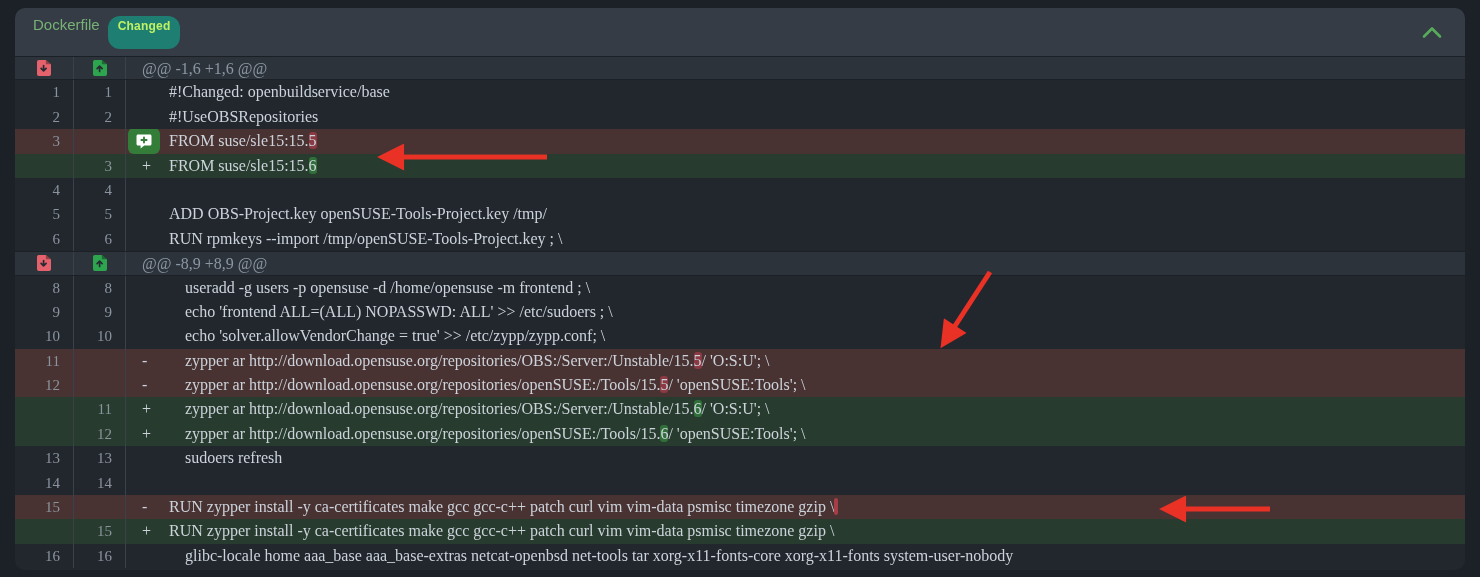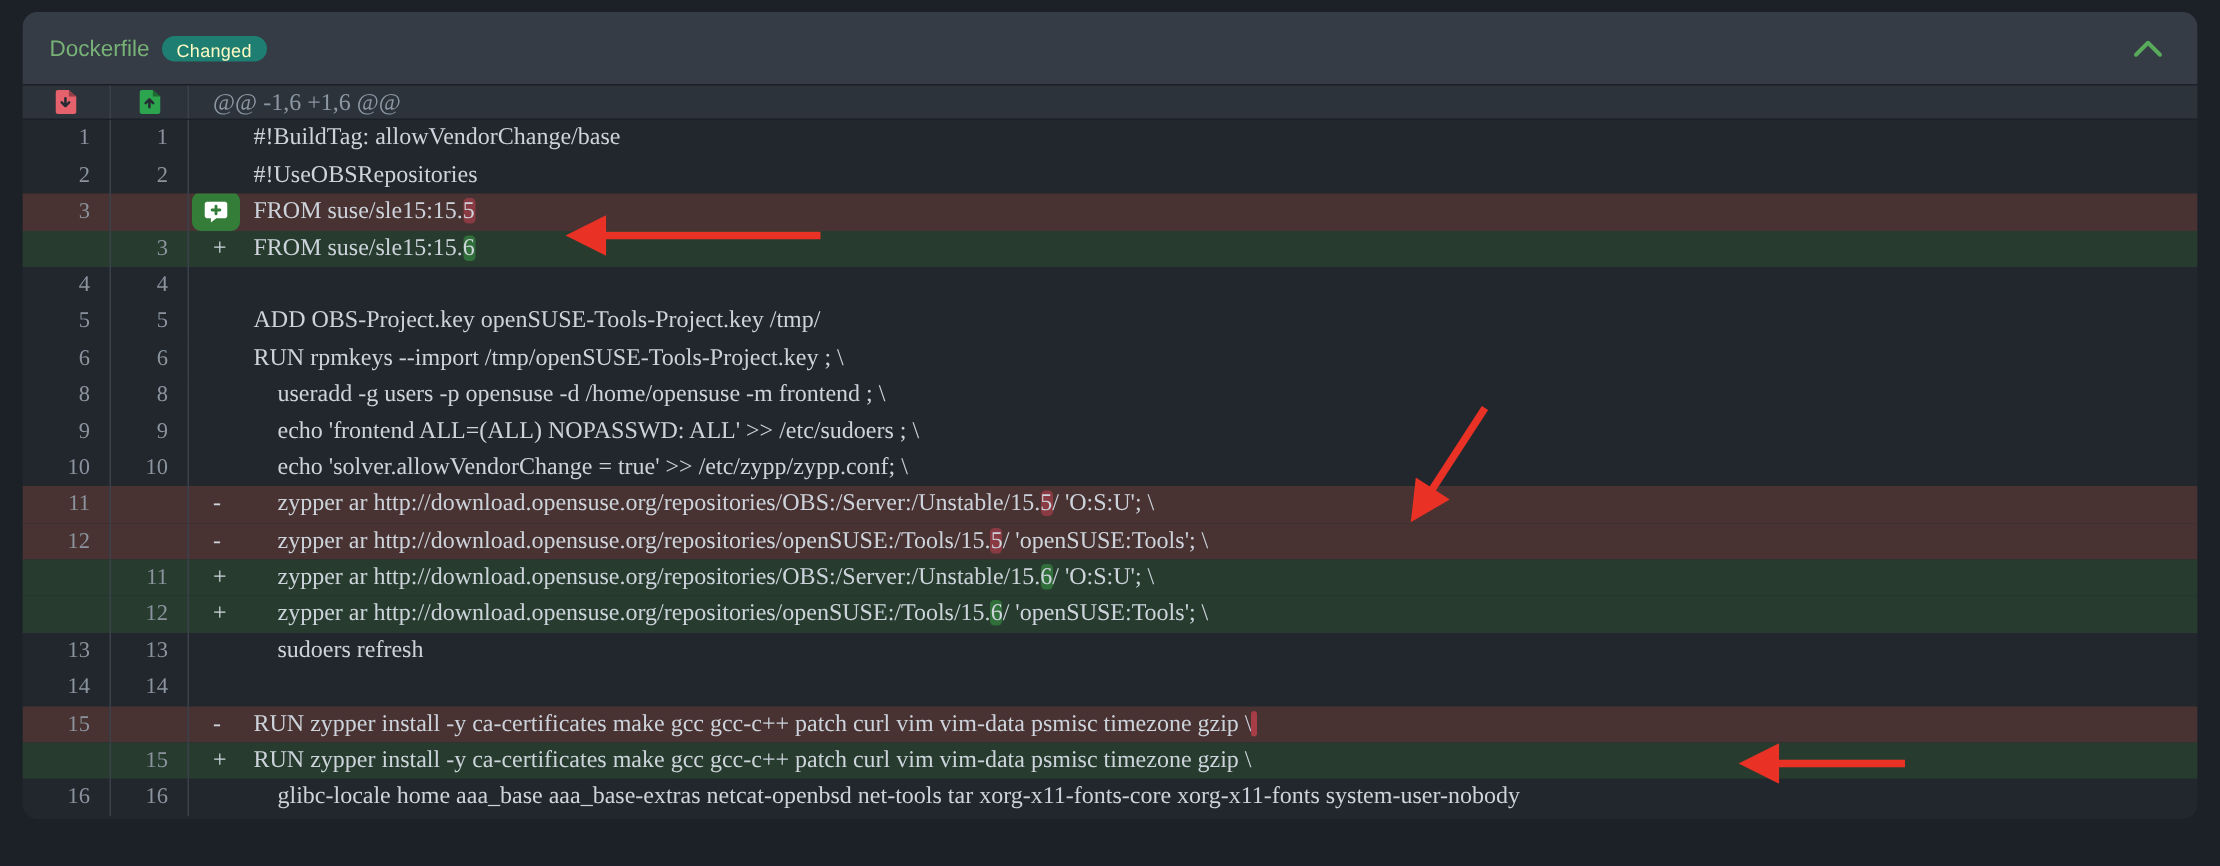--- a/index.html
+++ b/index.html
@@ -11,22 +11,22 @@
     --border-col:#3a414b; --hunk-border:#1b2027; --annotation-red:#e93126;
   }
   *{box-sizing:border-box;margin:0;padding:0}
   html,body{width:1480px;height:577px;overflow:hidden}
   body{background:var(--page-bg);font-family:"Liberation Sans",sans-serif;position:relative}
   .panel{margin:8px 15px 6px 15px;border-radius:10px;overflow:hidden;background:var(--code-bg)}
   .panel-header{height:48px;background:var(--panel-header-bg);display:flex;align-items:center;
     justify-content:space-between;padding:0 18px}
   .header-left{display:flex;gap:8px}
   .filename{color:var(--filename-green);font-size:15px;text-decoration:none;cursor:pointer}
-  .badge{background:var(--badge-teal);color:#fef9c3;font-size:12px;font-weight:normal;
-    padding:3px 10px 0;border-radius:12px;letter-spacing:.2px}
+  .badge{background:var(--badge-teal);color:#bef264;font-size:12px;font-weight:bold;
+    padding:3px 10px 16px;border-radius:12px;letter-spacing:.2px}
   .collapse-btn{background:none;border:none;cursor:pointer;padding:4px;display:flex}
   .diff-table{background:var(--code-bg);font-family:Liberation Serif, serif;
     font-size:16px;color:var(--text-code);padding-bottom:2px}
   .row{display:flex;height:24.4px;line-height:24.4px}
   .cell{flex-shrink:0}
   .num{width:59px;text-align:right;padding-right:13px;color:var(--text-muted);font-size:15px;
     border-right:1px solid var(--border-col);cursor:pointer}
   .num.new{width:52px}
   .code{flex:1 1 auto;white-space:pre;padding-left:16px;position:relative;overflow:hidden}
   .marker{display:inline-block;width:27px;white-space:pre}
@@ -84,21 +84,21 @@
     <path d="M6.6 11.5V6.3M4.1 8.7l2.5-2.5 2.5 2.5"></path>
   </g>
             </svg>
           </span>
         </div>
         <div class="cell code"><span>@@ -1,6 +1,6 @@</span></div>
       </div>
       <div class="row context">
         <div class="cell num old">1</div>
         <div class="cell num new">1</div>
-        <div class="cell code"><span class="marker"></span><span>#!BuildTag: allowVendorChange/base</span></div>
+        <div class="cell code"><span class="marker"></span><span>#!Changed: openbuildservice/base</span></div>
       </div>
       <div class="row context">
         <div class="cell num old">2</div>
         <div class="cell num new">2</div>
         <div class="cell code"><span class="marker"></span><span>#!UseOBSRepositories</span></div>
       </div>
       <div class="row del">
         <div class="cell num old">3</div>
         <div class="cell num new"></div>
         <div class="cell code"><span class="marker"></span><span>FROM suse/sle15:15.</span><span class="hl hl-del">5</span><button class="comment-btn"><span style="display: flex;"><svg width="16" height="15" viewBox="0 0 16 15">
@@ -118,20 +118,45 @@
       </div>
       <div class="row context">
         <div class="cell num old">5</div>
         <div class="cell num new">5</div>
         <div class="cell code"><span class="marker"></span><span>ADD OBS-Project.key openSUSE-Tools-Project.key /tmp/</span></div>
       </div>
       <div class="row context">
         <div class="cell num old">6</div>
         <div class="cell num new">6</div>
         <div class="cell code"><span class="marker"></span><span>RUN rpmkeys --import /tmp/openSUSE-Tools-Project.key ; \</span></div>
+      </div>
+      <div class="row hunk">
+        <div class="cell num old">
+          <span class="icon-wrap">
+            <svg width="14" height="16" viewBox="0 0 14 16">
+  <path fill="#e5626d" d="M1.8 0h7.1L14 4.3v9.9A1.8 1.8 0 0 1 12.2 16H1.8A1.8 1.8 0 0 1 0 14.2V1.8A1.8 1.8 0 0 1 1.8 0z"></path>
+  <path fill="rgba(0,0,0,0.35)" d="M8.9 0 14 4.3H8.9z"></path>
+  <g stroke="#262b33" stroke-width="1.7" fill="none" stroke-linecap="round" stroke-linejoin="round">
+    <path d="M6.6 5.5v5.2M4.1 8.3l2.5 2.5 2.5-2.5"></path>
+  </g>
+            </svg>
+          </span>
+        </div>
+        <div class="cell num new">
+          <span class="icon-wrap">
+            <svg width="14" height="16" viewBox="0 0 14 16">
+  <path fill="#2da44e" d="M1.8 0h7.1L14 4.3v9.9A1.8 1.8 0 0 1 12.2 16H1.8A1.8 1.8 0 0 1 0 14.2V1.8A1.8 1.8 0 0 1 1.8 0z"></path>
+  <path fill="rgba(0,0,0,0.35)" d="M8.9 0 14 4.3H8.9z"></path>
+  <g stroke="#262b33" stroke-width="1.7" fill="none" stroke-linecap="round" stroke-linejoin="round">
+    <path d="M6.6 11.5V6.3M4.1 8.7l2.5-2.5 2.5 2.5"></path>
+  </g>
+            </svg>
+          </span>
+        </div>
+        <div class="cell code"><span>@@ -8,9 +8,9 @@</span></div>
       </div>
       <div class="row context">
         <div class="cell num old">8</div>
         <div class="cell num new">8</div>
         <div class="cell code"><span class="marker"></span><span>    useradd -g users -p opensuse -d /home/opensuse -m frontend ; \</span></div>
       </div>
       <div class="row context">
         <div class="cell num old">9</div>
         <div class="cell num new">9</div>
         <div class="cell code"><span class="marker"></span><span>    echo 'frontend ALL=(ALL) NOPASSWD: ALL' &gt;&gt; /etc/sudoers ; \</span></div>

